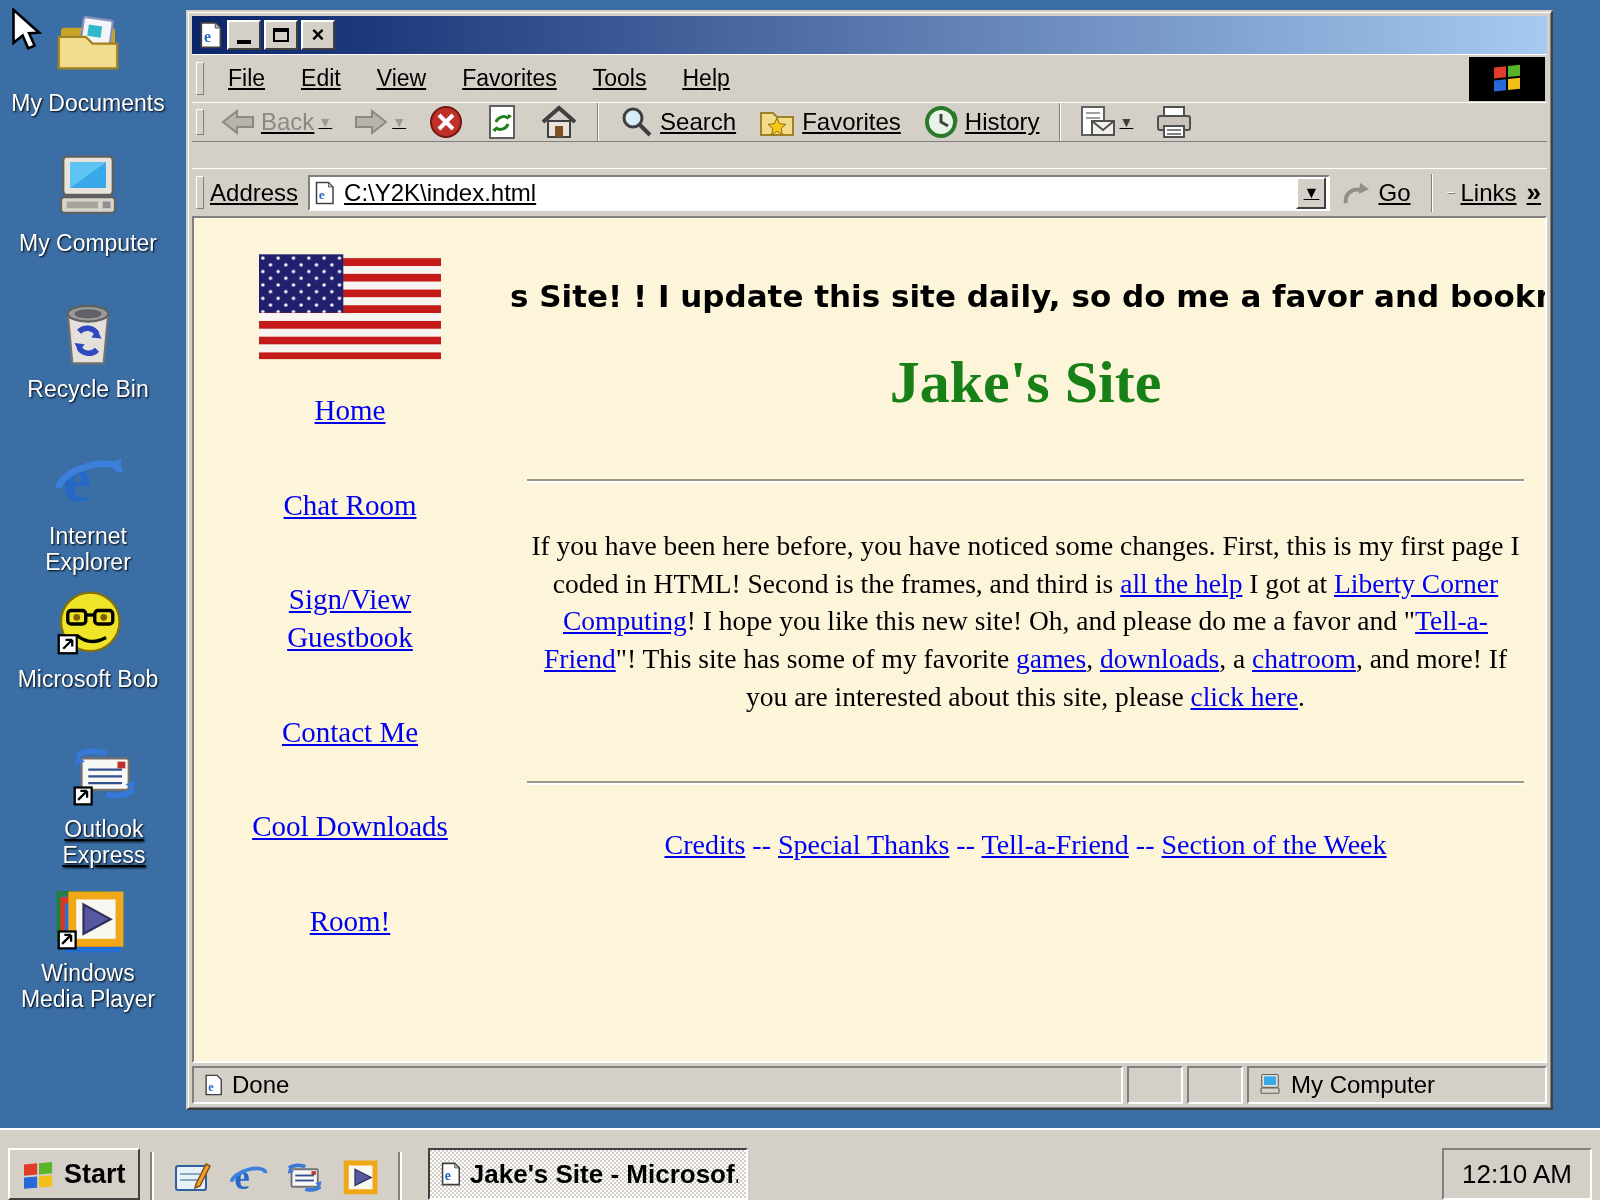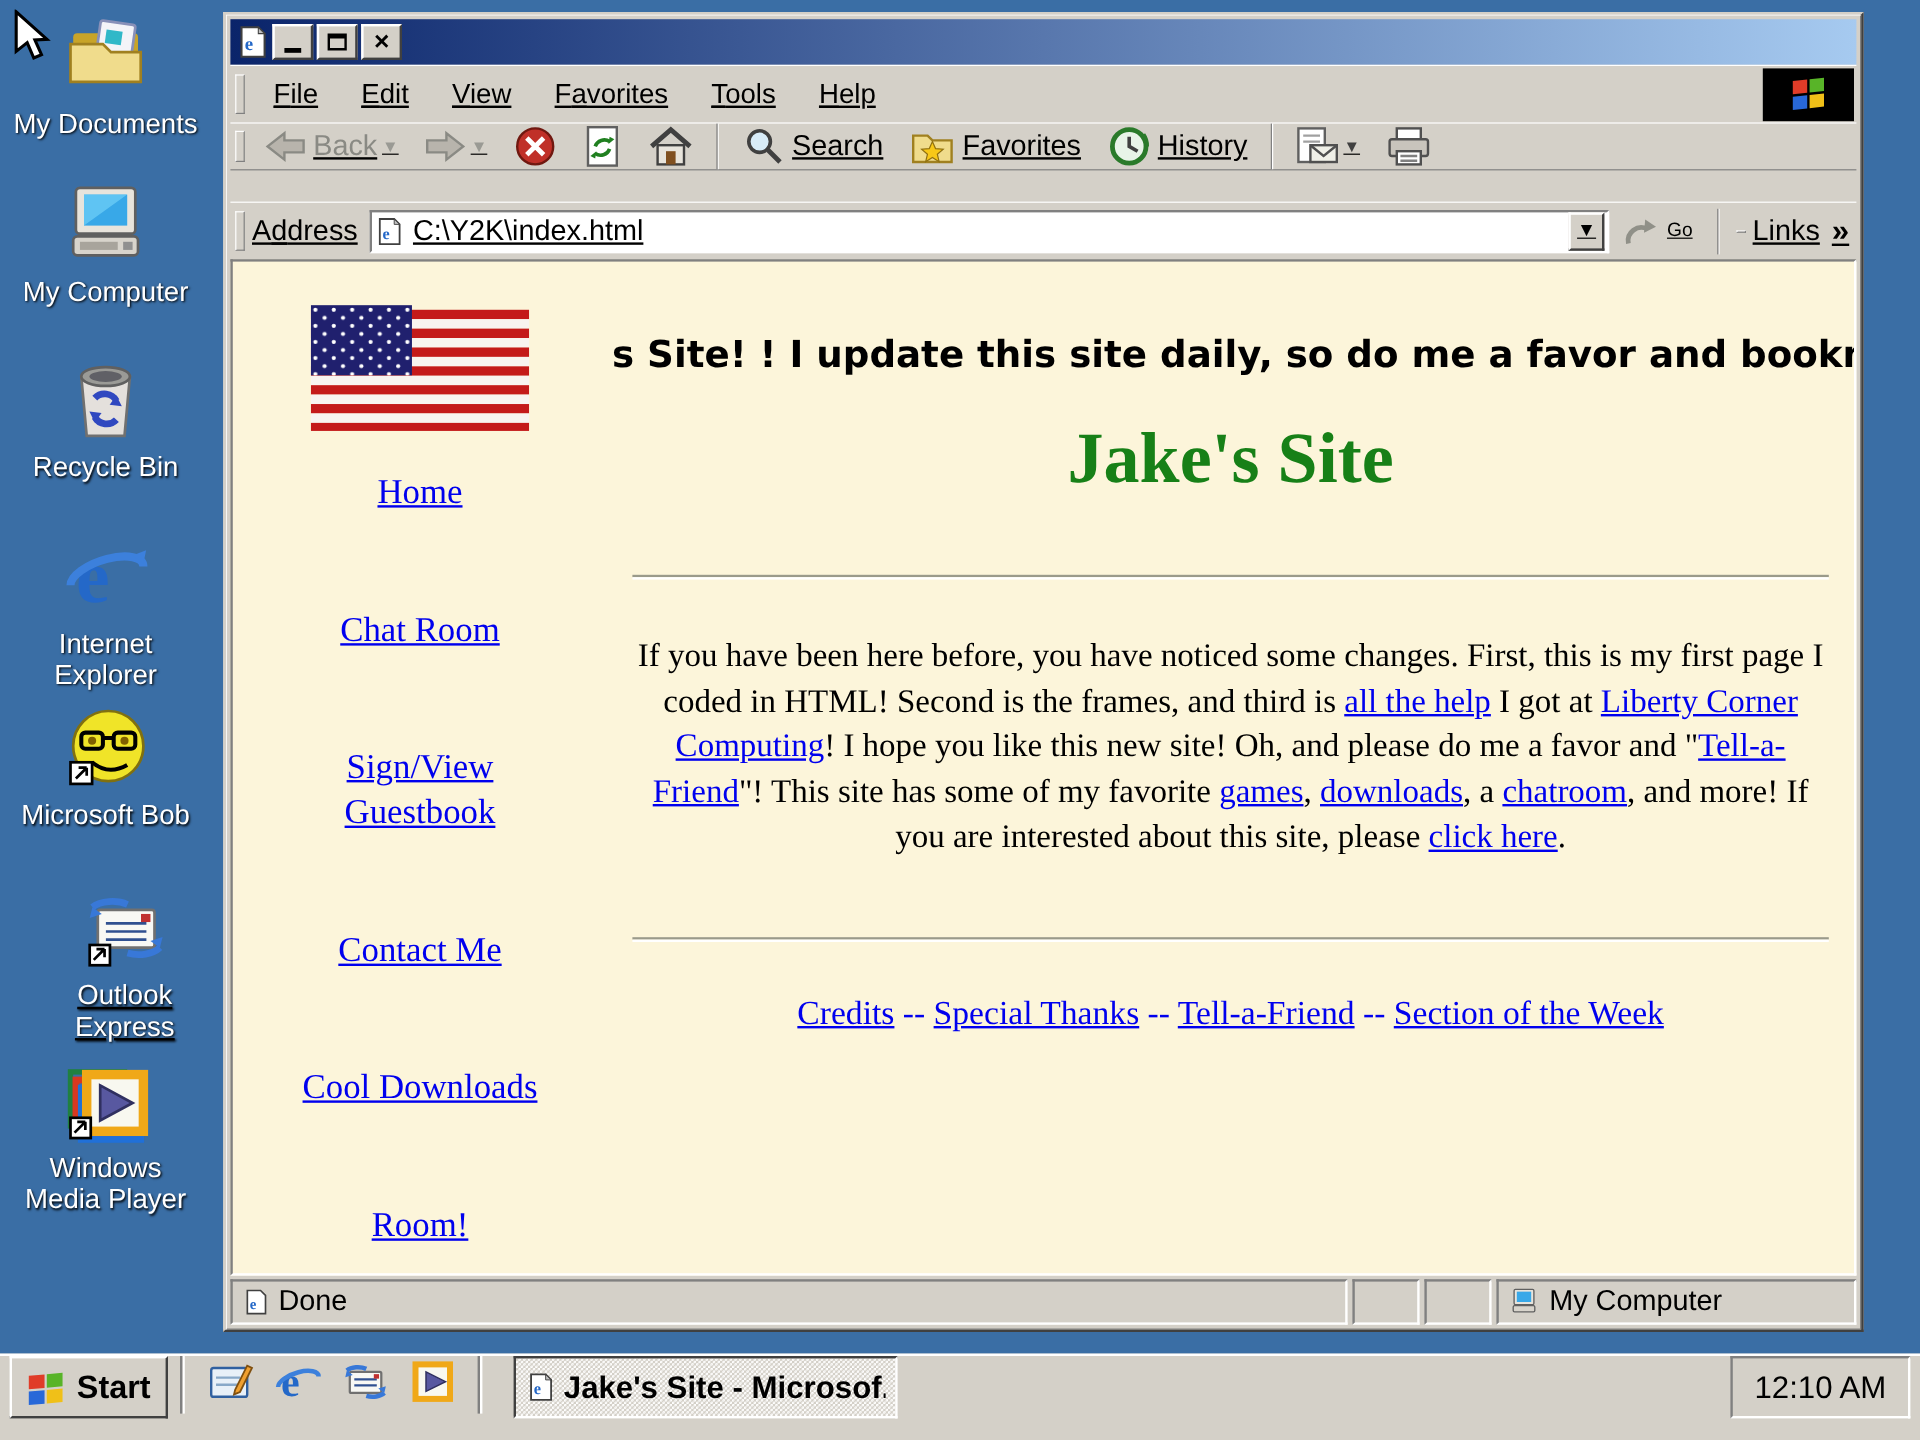--- a/index.html
+++ b/index.html
@@ -39,29 +39,29 @@
   .tool-btn.disabled .tlabel { color:#8a8a84; }
   .tool-sep { width:2px; height:38px; border-left:1px solid #808080; border-right:1px solid #fff; margin:0 8px; }
   .dd { font-size:14px; color:#404040; margin-left:4px; }
   .dd.dis { color:#9a9a94; }
 
   #addr-row { height:48px;margin-top:26px; }
   #addr-label { font-size:24px; color:#000; margin-right:10px; }
   #addr-box { flex:1; height:36px; background:#fff; border:2px solid; border-color:#808080 #fff #fff #808080; display:flex; align-items:center; padding:0 2px; }
   #addr-text { font-size:24px; margin-left:8px; flex:1; white-space:nowrap; overflow:hidden; }
   #addr-drop { width:30px; height:32px; background:#D4D0C8; border:2px solid; border-color:#fff #404040 #404040 #fff; display:flex; align-items:center; justify-content:center; font-size:16px; }
-  #go-btn { display:flex; align-items:center; font-size:16px; padding:0 12px; }
+  #go-btn { display:flex; align-items:center; font-size:24px; padding:0 12px; }
   #links-area { display:flex; align-items:center; font-size:24px; padding:0 6px 0 2px; }
   #links-chev { font-size:26px; font-weight:bold; margin-left:10px; }
 
   
   #content { flex:1; background:#FCF5DA; border:2px solid; border-color:#808080 #fff #fff #808080; display:flex; overflow:hidden; }
   #left-frame { width:312px; flex:0 0 auto; display:flex; flex-direction:column; align-items:center; }
   #flag { margin-top:36px; width:182px; height:106px; flex:0 0 auto; }
-  #page-nav { margin-top:32px; width:280px; display:flex; flex-direction:column; align-items:center;gap:20px; }
+  #page-nav { margin-top:32px; width:280px; display:flex; flex-direction:column; align-items:center; }
   .pglink { color:#0000EE; text-decoration:underline; font-family:"Liberation Serif",serif; cursor:pointer; }
   .navlink { display:block; font-size:29px; text-align:center; margin-bottom:57px; white-space:pre-line; line-height:1.3; }
 
   #right-frame { flex:1; display:flex; flex-direction:column; align-items:center; overflow:hidden; }
   #marquee-line { align-self:stretch; margin-top:60px; height:48px; overflow:hidden; white-space:nowrap;
                   font-family:"DejaVu Sans",sans-serif; font-weight:bold; font-size:31px; color:#000; padding-left:4px; }
   #site-heading { margin-top:22px; font-family:"Liberation Serif",serif; font-weight:bold; font-size:60px; color:#178017; }
   .page-hr { width:96%; border:none; border-top:2px solid #9a9a8a; border-bottom:2px solid #fff; height:0; }
   #hr-1 { margin-top:62px; }
   #intro-paragraph { margin-top:44px; width:1000px; font-family:"Liberation Serif",serif; font-size:27.5px; line-height:1.37; text-align:center; color:#000; }
@@ -70,21 +70,21 @@
   #footer-links .sep { text-decoration:none; }
 
   
   #status-bar { flex:0 0 auto; height:38px; margin-top:3px; display:flex; align-items:stretch; gap:4px; }
   .status-pane { border:2px solid; border-color:#808080 #fff #fff #808080; display:flex; align-items:center; font-size:24px; padding:0 8px; }
   #status-main { flex:1; }
   .status-mini { width:56px; }
   #status-zone { width:300px; }
 
   
-  #taskbar { position:absolute; left:0; bottom:0; width:1600px; height:72px; background:#D4D0C8; border-top:2px solid #fff; display:flex; align-items:flex-start; padding:0 8px; }
+  #taskbar { position:absolute; left:0; bottom:0; width:1600px; height:72px; background:#D4D0C8; border-top:2px solid #fff; display:flex; align-items:flex-end; padding:0 8px; }
   #start-btn { height:52px; background:#D4D0C8; border:2px solid; border-color:#fff #404040 #404040 #fff; display:flex; align-items:center; padding:0 12px; font-weight:bold; font-size:27px; }
   .tb-sep { width:3px; height:48px; border-left:2px solid #808080; border-right:2px solid #fff; margin:0 10px; }
   .ql-icon { width:44px; height:44px; margin:0 6px; display:flex; align-items:center; justify-content:center; }
   #task-btn { width:320px; height:52px; border:2px solid; border-color:#404040 #fff #fff #404040;
               background-color:#D4D0C8;
               background-image:linear-gradient(45deg,#fff 25%,transparent 25%,transparent 75%,#fff 75%),
                                linear-gradient(45deg,#fff 25%,transparent 25%,transparent 75%,#fff 75%);
               background-size:4px 4px; background-position:0 0,2px 2px;
               display:flex; align-items:center; padding:0 8px; margin-left:16px; }
   #task-btn .tlab { font-weight:bold; font-size:26px; margin-left:8px; white-space:nowrap; overflow:hidden; }

